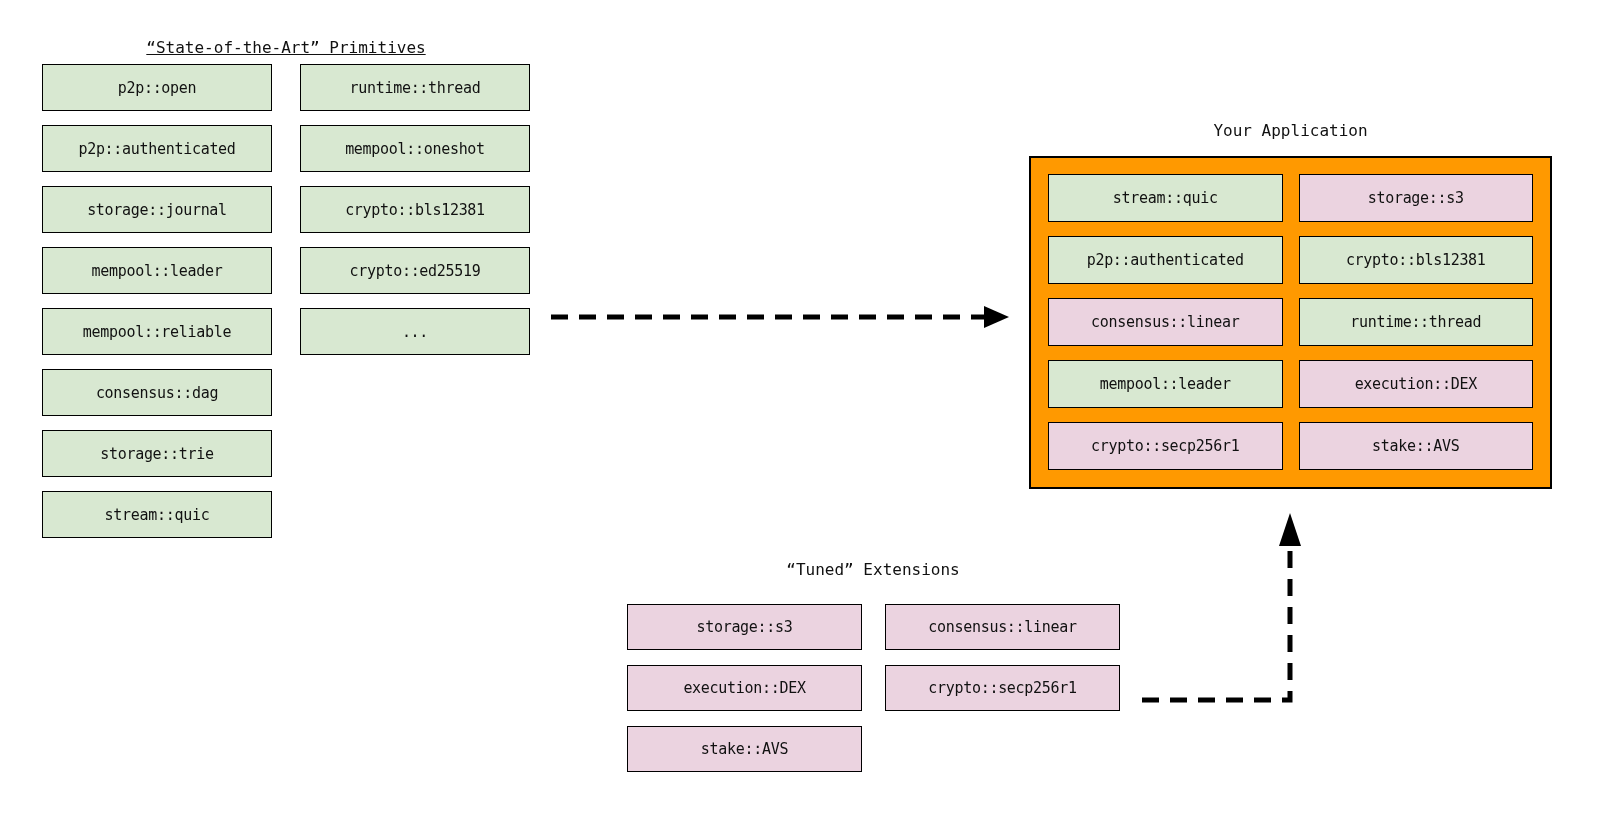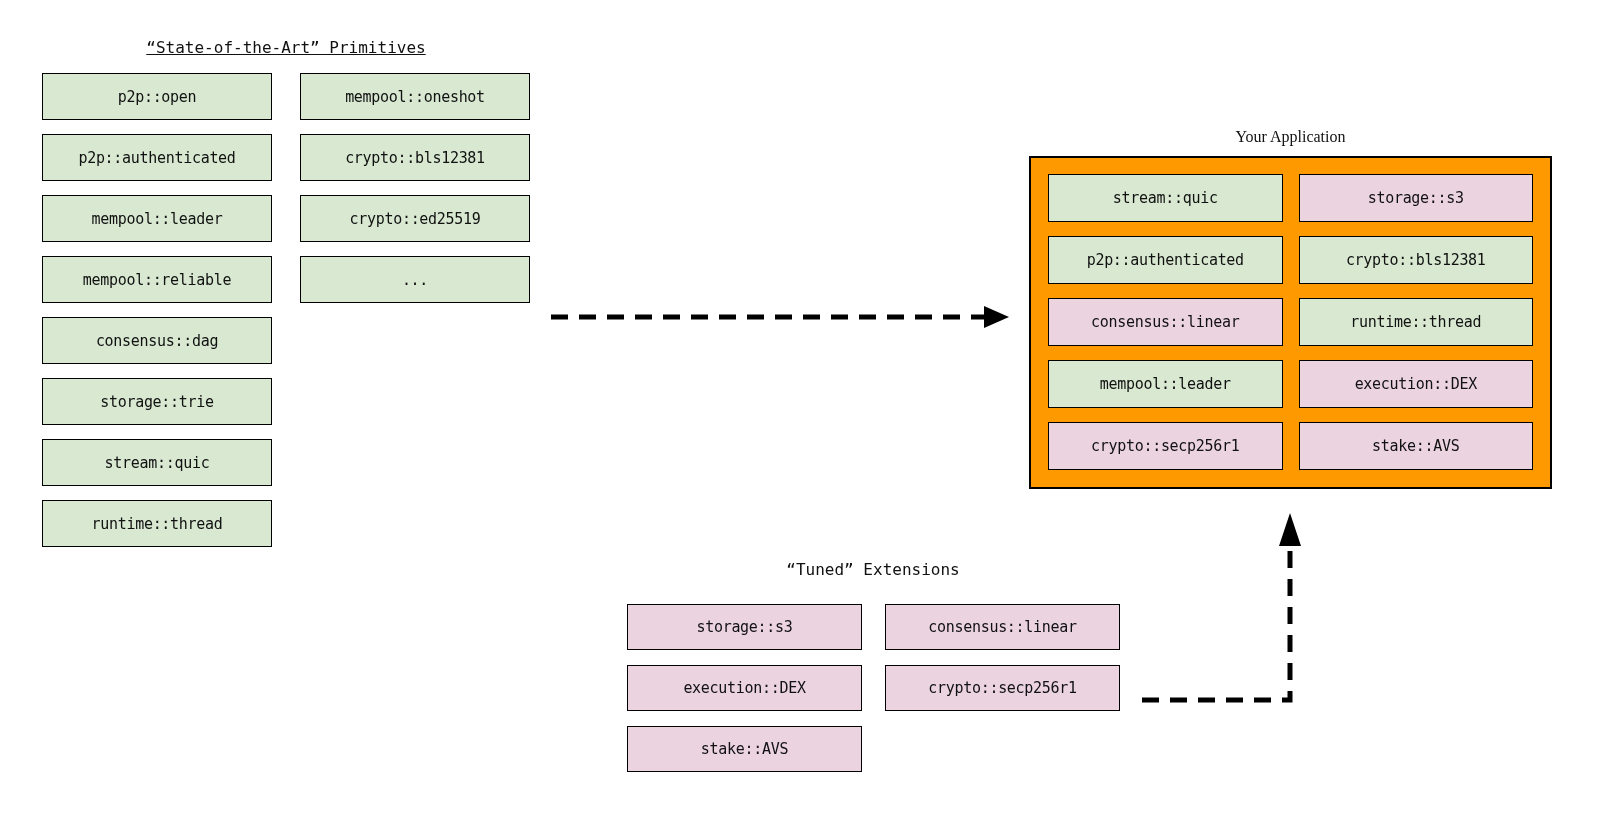--- a/index.html
+++ b/index.html
@@ -16,21 +16,21 @@
     display:flex;align-items:center;justify-content:center;
     border:1.6px solid var(--border,#000);
     font-size:15px;letter-spacing:-0.3px;white-space:nowrap;
     box-sizing:border-box;background:#fff;
   }
   .green{background:var(--green,#d5e8d4);}
   .pink{background:var(--pink,#e8d2e0);}
 
   
   #primitives-grid{
-    position:absolute;left:42px;top:73px;
+    position:absolute;left:42px;top:64px;
     display:grid;grid-auto-flow:column;
     grid-template-rows:repeat(8,47px);
     grid-template-columns:230px 230px;
     row-gap:14px;column-gap:28px;
   }
 
   
   #application-box{
     position:absolute;left:1029px;top:156px;width:523px;height:333px;
     background:var(--orange,#ff9900);
@@ -50,27 +50,28 @@
   .ext-col{display:flex;flex-direction:column;gap:15px;}
   .ext-col .box{width:235px;height:46px;}
 
   #arrow-layer{position:absolute;left:0;top:0;width:1600px;height:836px;pointer-events:none;}
 </style>
 </head>
 <body>
 
 <div class="title" style="left:42px;top:38px;width:488px;text-decoration:underline;">“State-of-the-Art” Primitives</div>
 
-<div class="title" style="left:1029px;top:128px;width:523px;font-family:Liberation Serif, serif;">Your Application</div>
+<div class="title" style="left:1029px;top:121px;width:523px;">Your Application</div>
 
 <div class="title" style="left:627px;top:560px;width:492px;">“Tuned” Extensions</div>
 
 <div id="primitives-grid">
   <div class="box green">p2p::open</div>
   <div class="box green">p2p::authenticated</div>
+  <div class="box green">storage::journal</div>
   <div class="box green">mempool::leader</div>
   <div class="box green">mempool::reliable</div>
   <div class="box green">consensus::dag</div>
   <div class="box green">storage::trie</div>
   <div class="box green">stream::quic</div>
   <div class="box green">runtime::thread</div>
   <div class="box green">mempool::oneshot</div>
   <div class="box green">crypto::bls12381</div>
   <div class="box green">crypto::ed25519</div>
   <div class="box green">...</div>

